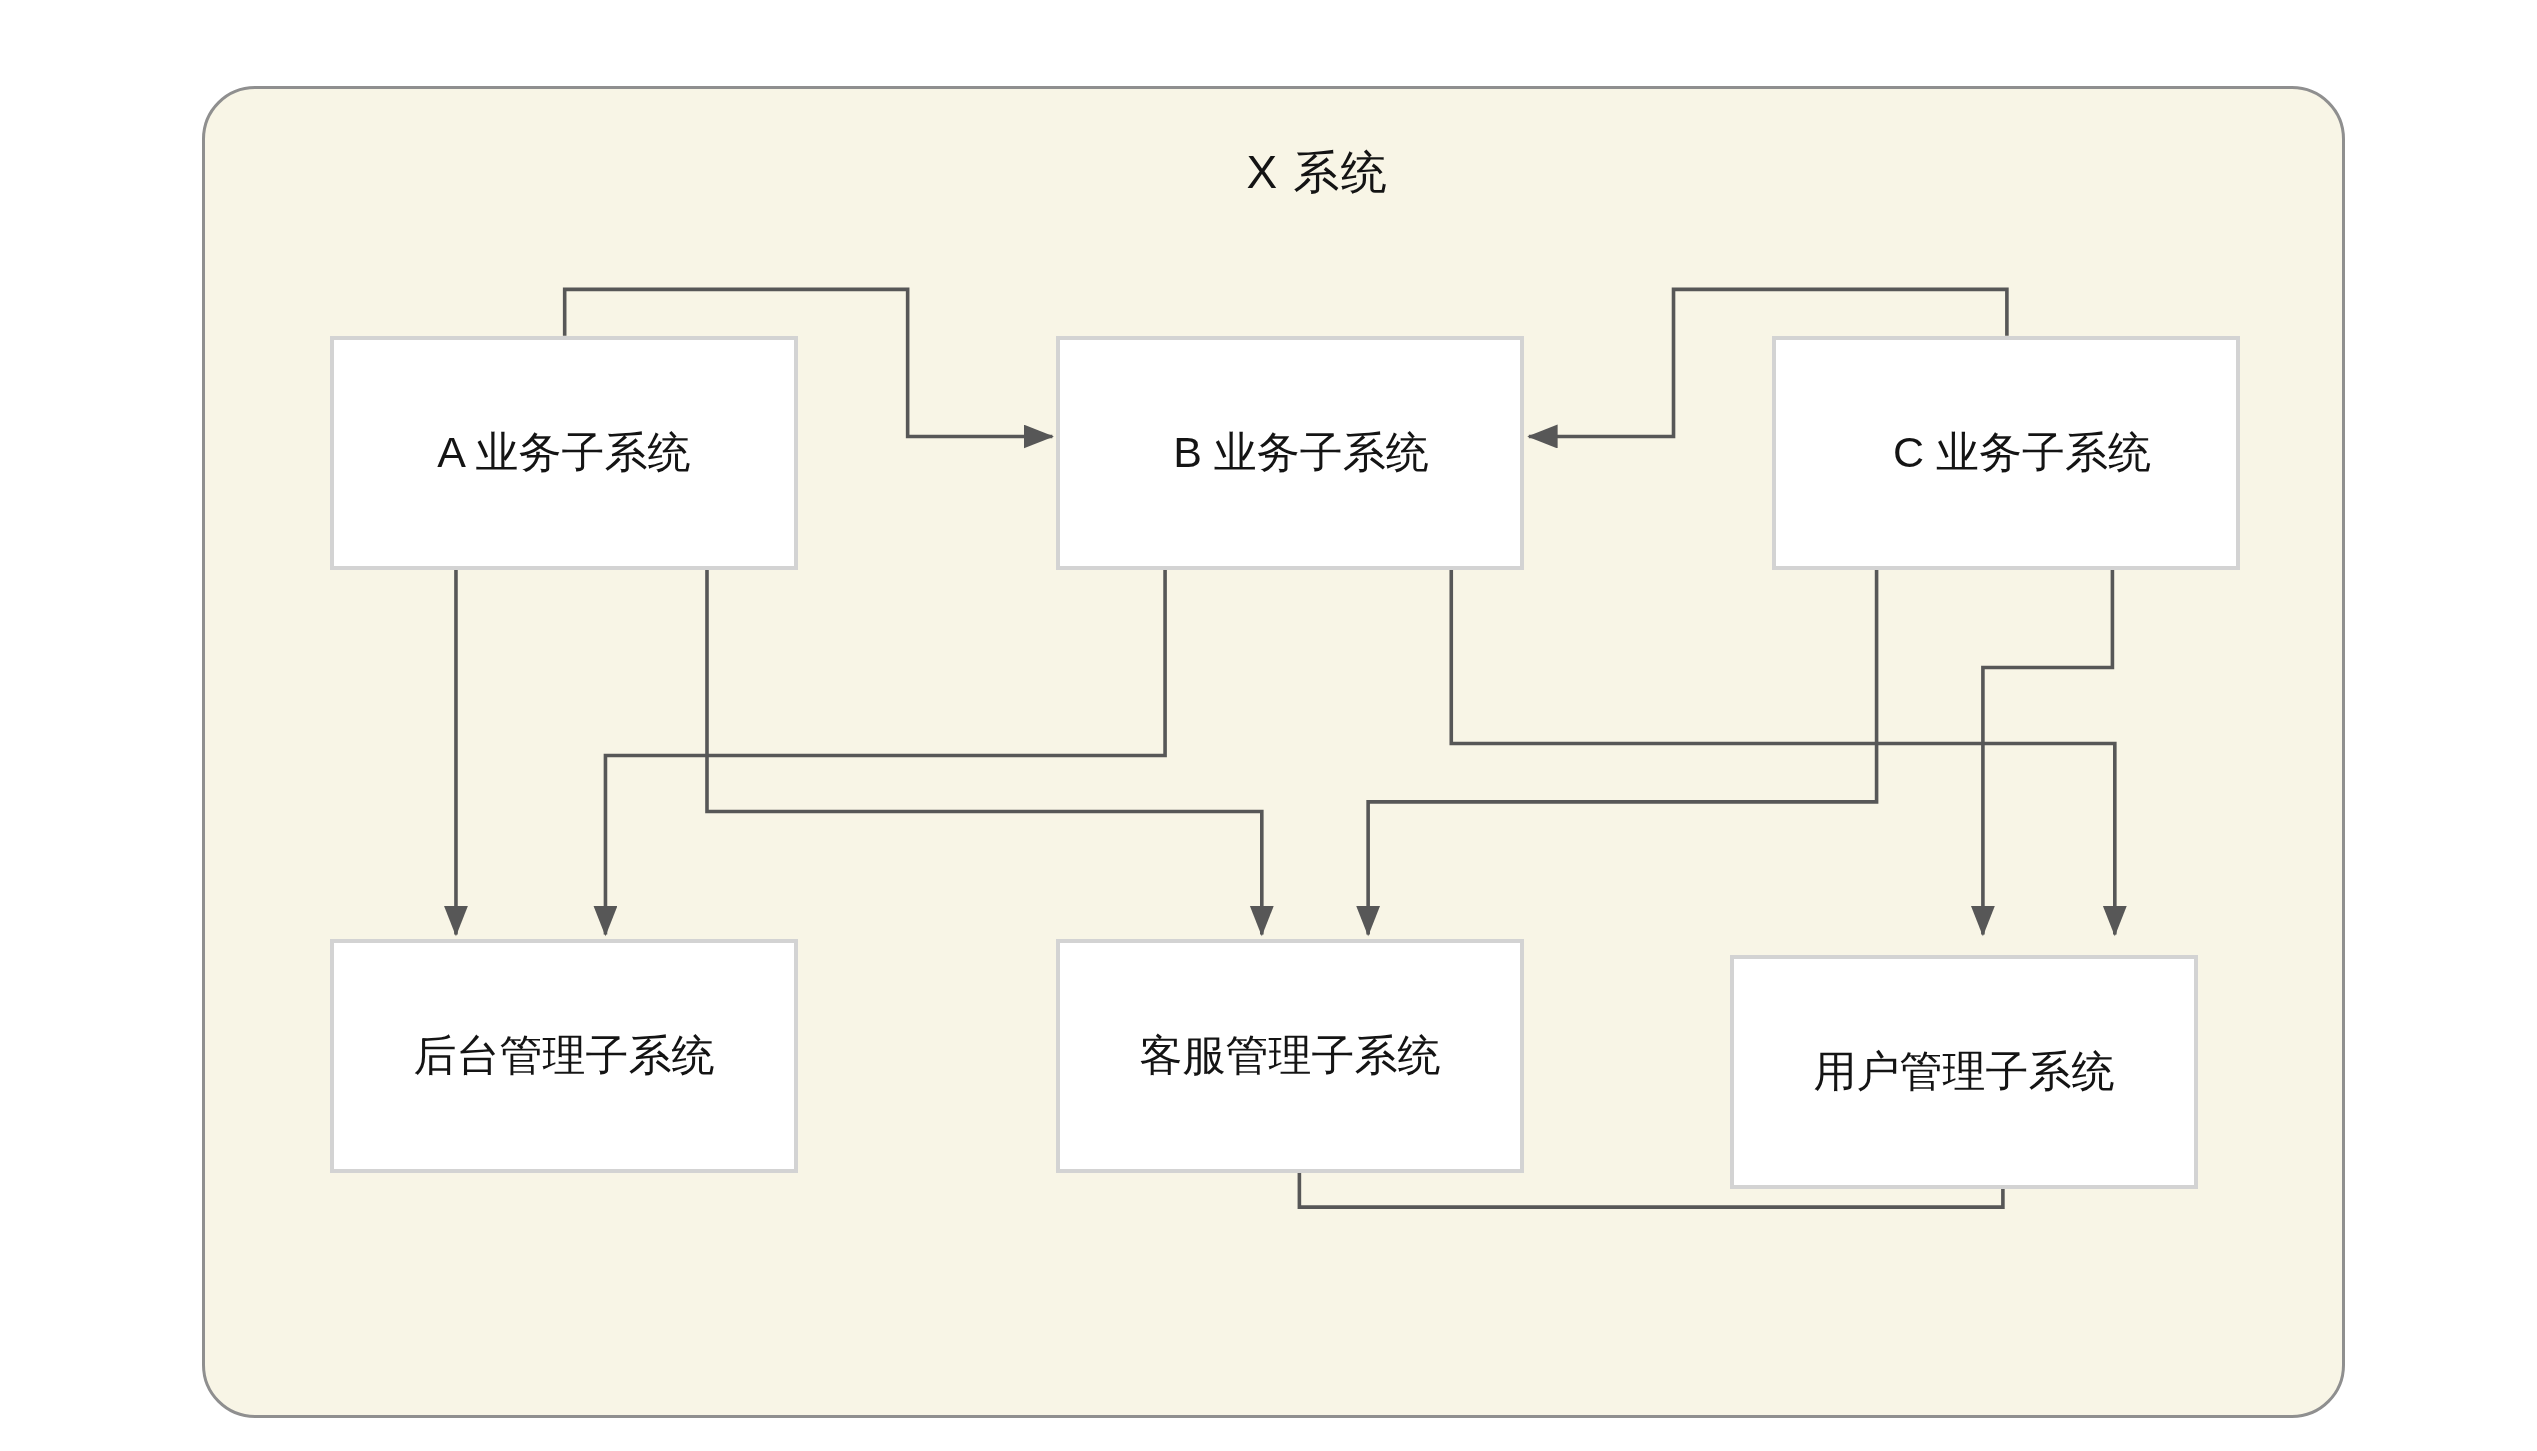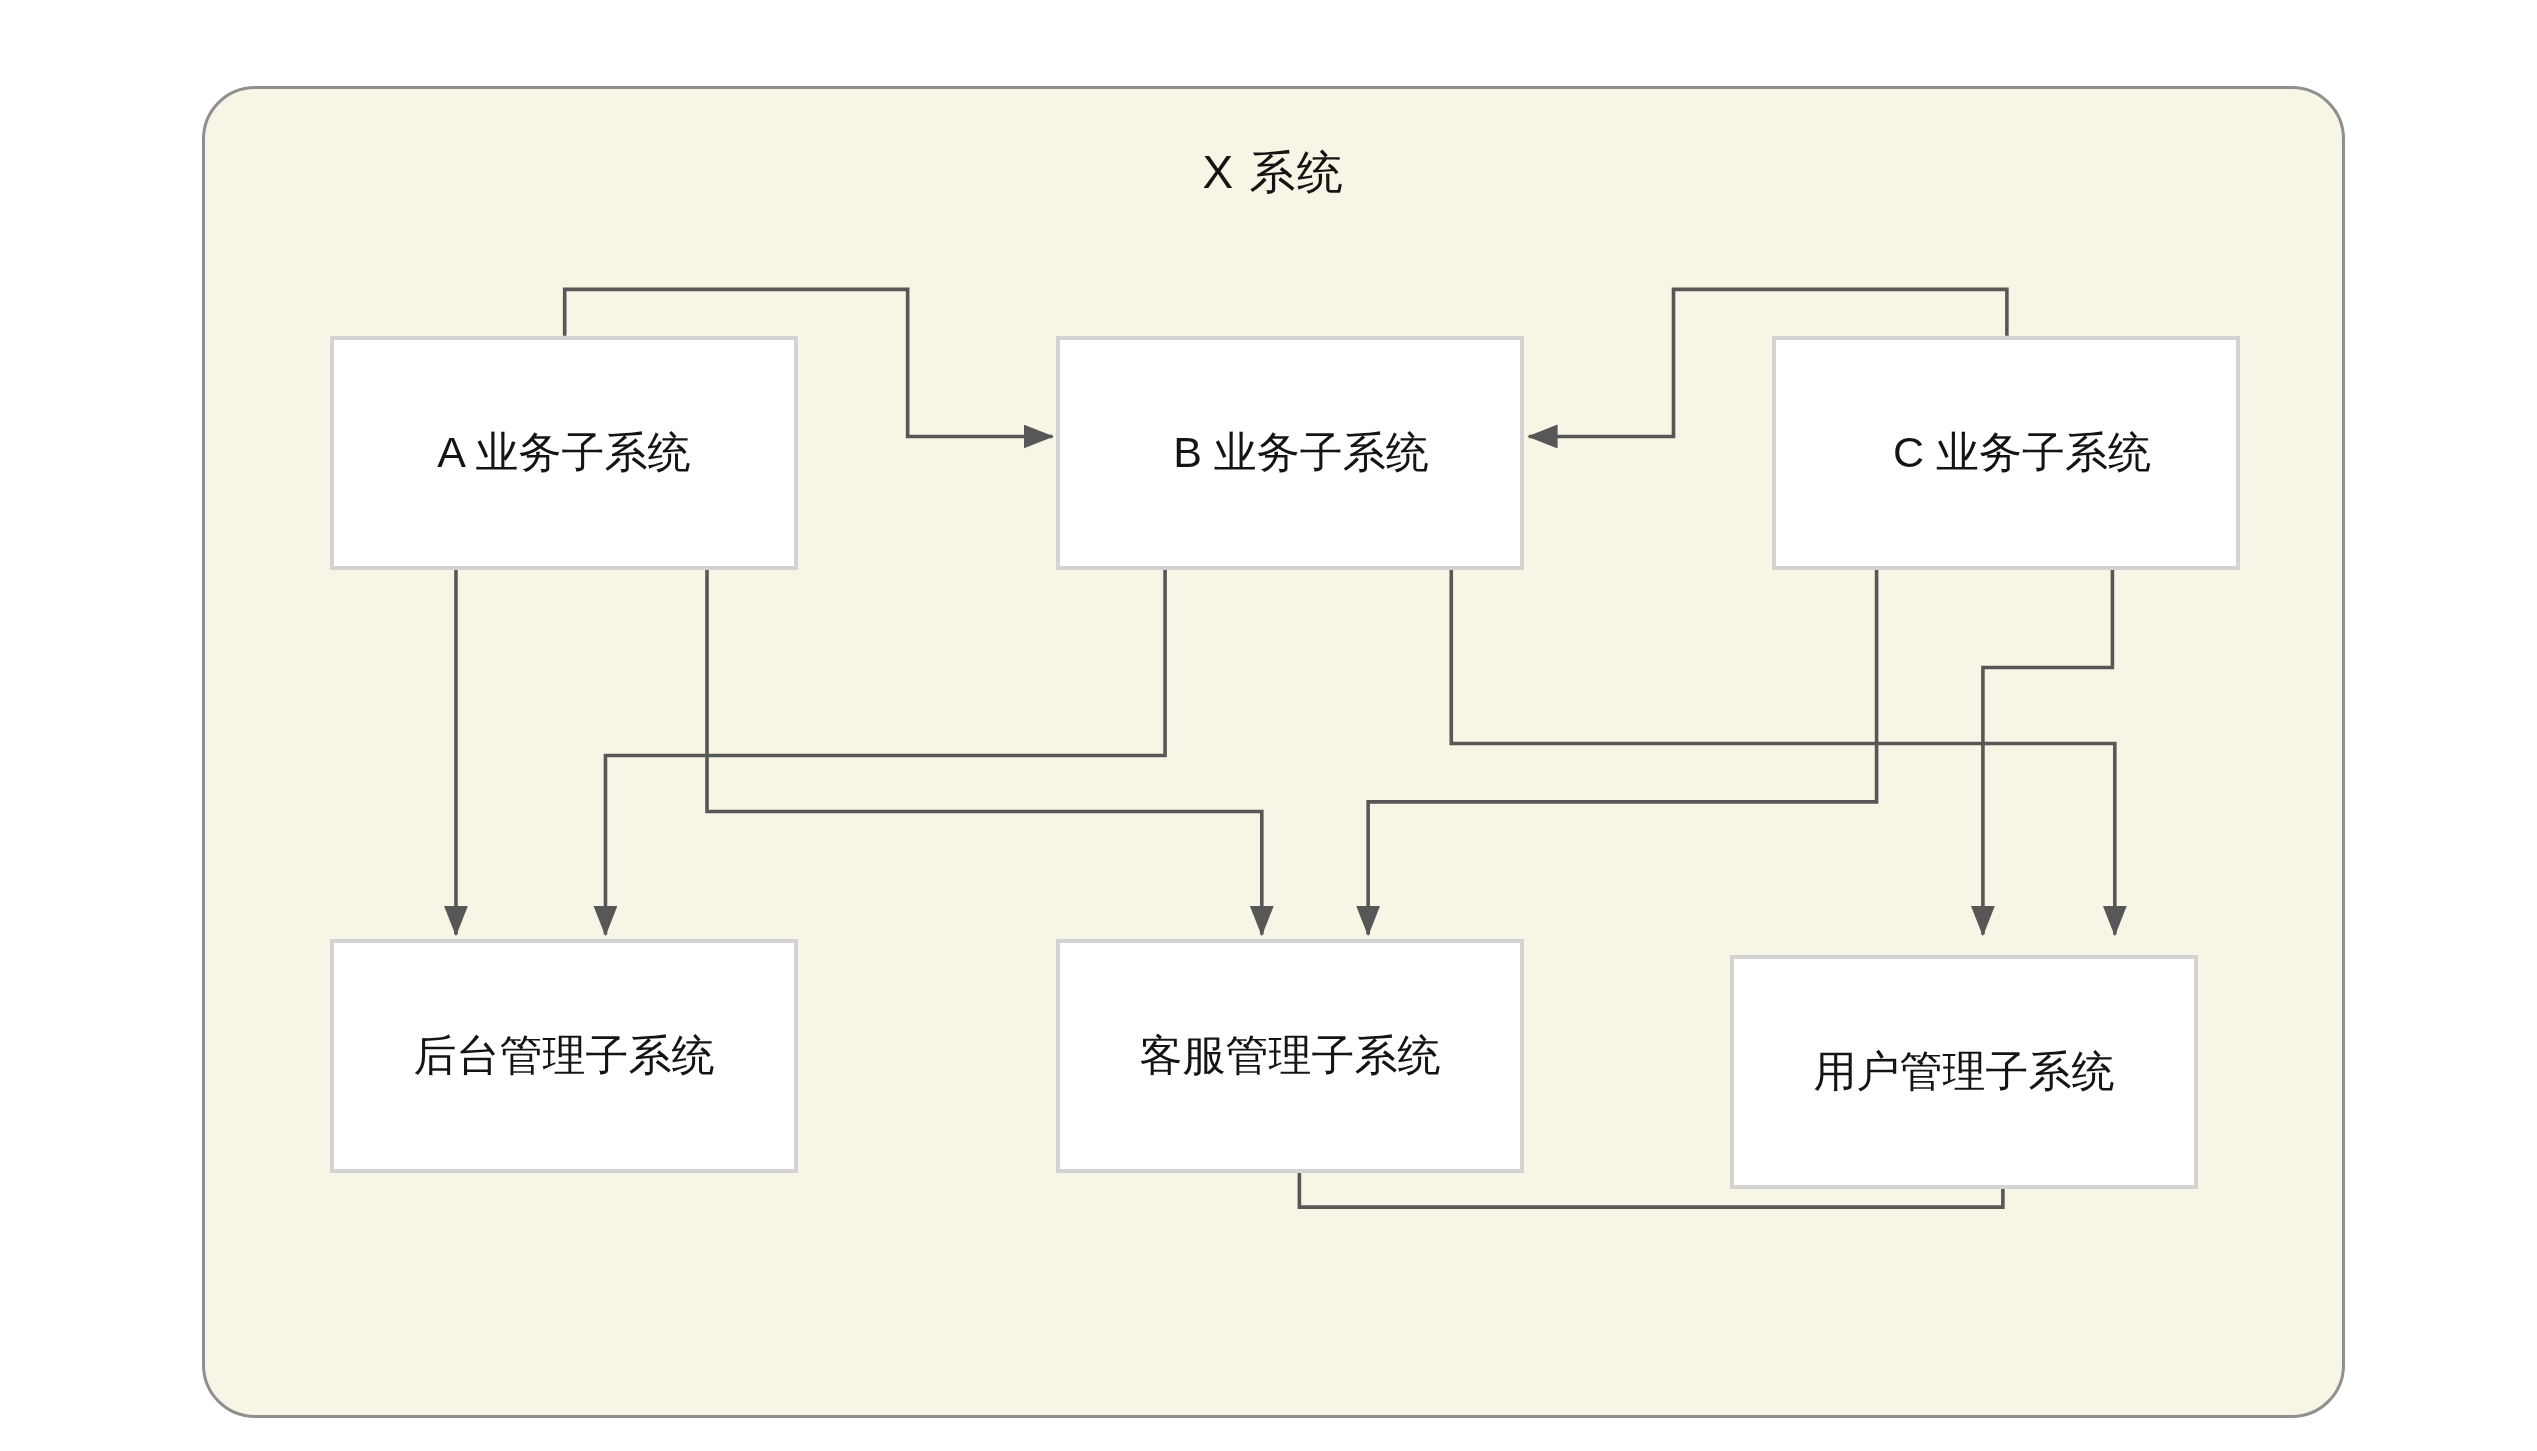--- a/index.html
+++ b/index.html
@@ -26,20 +26,21 @@
     border-radius:53px;
     box-sizing:border-box;
   }
   .diagram-title{
     position:absolute;
     left:202px;top:142px;width:2143px;
     text-align:center;
     font-size:46px;
     letter-spacing:1.6px;
     color:var(--text-color);
+    padding-left:44px;
   }
   .node{
     position:absolute;
     width:468px;height:234px;
     background:var(--node-fill);
     border:4px solid var(--node-border);
     box-sizing:border-box;
     display:flex;align-items:center;justify-content:center;
     font-size:43px;
     color:var(--text-color);

